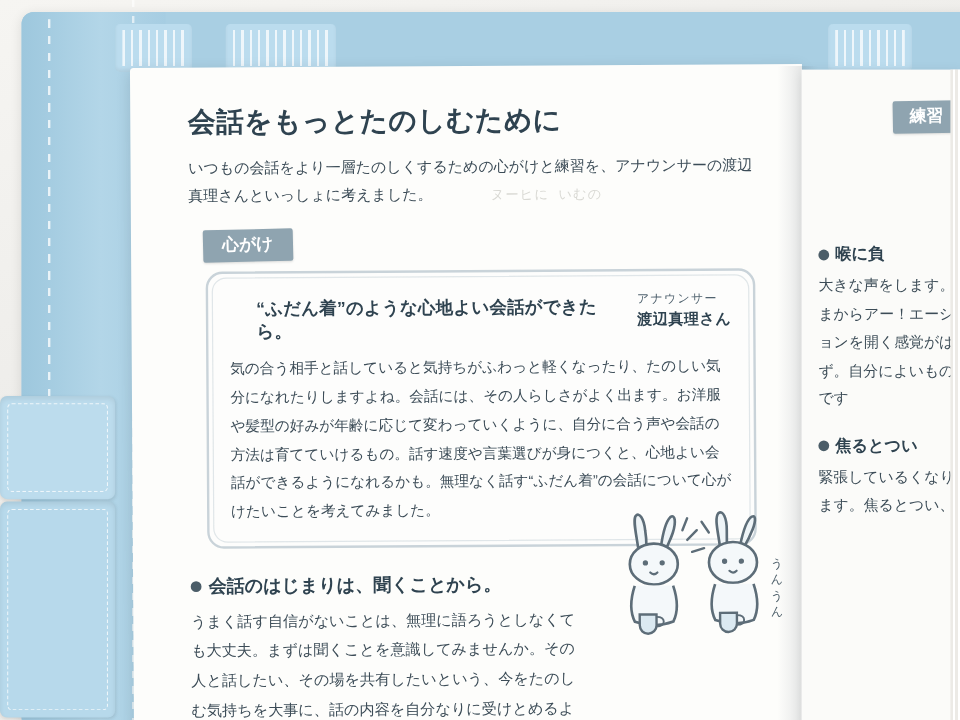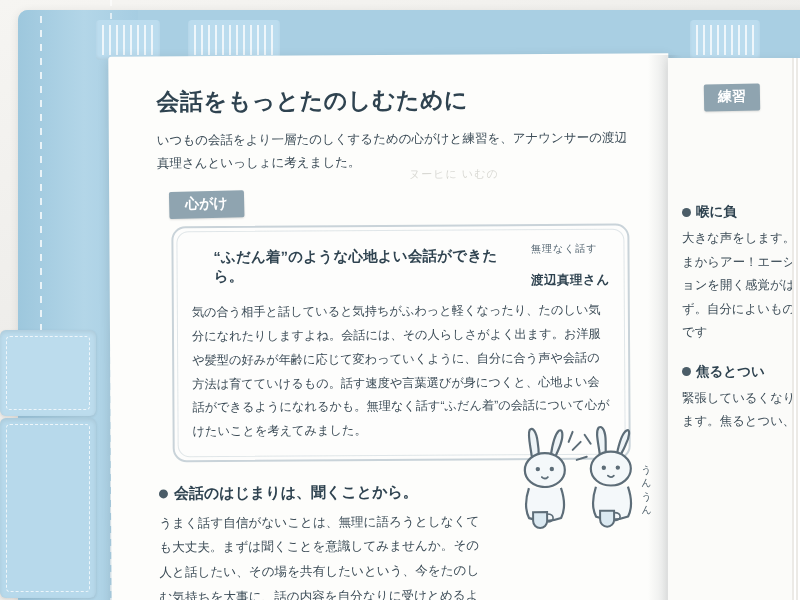--- a/index.html
+++ b/index.html
@@ -248,21 +248,21 @@
     color: #51636f;
     letter-spacing: 1px;
     display: block;
   }
   .speaker-name {
     font-size: 12.5px;
     color: #2f4350;
     font-weight: bold;
     letter-spacing: .5px;
     display: block;
-    margin-top: 16px;
+    margin-top: 2px;
   }
 
   .quote-body {
     font-size: 12.2px;
     line-height: 1.95;
     color: #3c4c57;
     margin: 0;
   }
 
   .sec-head {
@@ -301,21 +301,21 @@
   .tag-r {
     display: inline-block;
     background: #8fa4b0;
     color: #fff;
     font-size: 14px;
     font-weight: bold;
     padding: 4px 14px 5px 14px;
     border-radius: 2px;
     transform: rotate(-1deg);
     box-shadow: 0 1px 2px rgba(0,0,0,.12);
-    margin-left: 22px;
+    margin-left: 62px;
   }
   .r-sec {
     font-size: 13.5px;
     font-weight: bold;
     color: #2f4350;
     margin: 0 0 6px 0;
     display: flex;
     align-items: center;
     gap: 5px;
     white-space: nowrap;
@@ -384,35 +384,35 @@
     </div>
   <div class="loop loop-3">
       <div class="loop-lines"></div>
     </div>
 
   <div class="strap"></div>
   <div class="strap strap-b"></div>
 
   <div class="page-left">
 
-    <div class="ghost" style="left:300px; top:112px;">ヌーヒに いむの</div>
+    <div class="ghost" style="left:300px; top:100px;font-family:Liberation Mono, monospace;">ヌーヒに いむの</div>
 
     <div class="content">
 
       <h1 class="doc-title">会話をもっとたのしむために</h1>
 
       <p class="lede">いつもの会話をより一層たのしくするための心がけと練習を、アナウンサーの渡辺真理さんといっしょに考えました。</p>
 
       <span class="tag">心がけ</span>
 
       <div class="quote-box">
         <div class="quote-head">
           <div class="quote-lead">“ふだん着”のような心地よい会話ができたら。</div>
           <div class="speaker">
-            <span class="speaker-role">無理なく話す</span>
+            <span class="speaker-role">アナウンサー</span>
             <span class="speaker-name">渡辺真理さん</span>
           </div>
         </div>
         <p class="quote-body">気の合う相手と話していると気持ちがふわっと軽くなったり、たのしい気分になれたりしますよね。会話には、その人らしさがよく出ます。お洋服や髪型の好みが年齢に応じて変わっていくように、自分に合う声や会話の方法は育てていけるもの。話す速度や言葉選びが身につくと、心地よい会話ができるようになれるかも。無理なく話す“ふだん着”の会話について心がけたいことを考えてみました。</p>
       </div>
 
       <h2 class="sec-head">
         <span class="bullet-dot"></span>
         <span>会話のはじまりは、聞くことから。</span>
       </h2>

